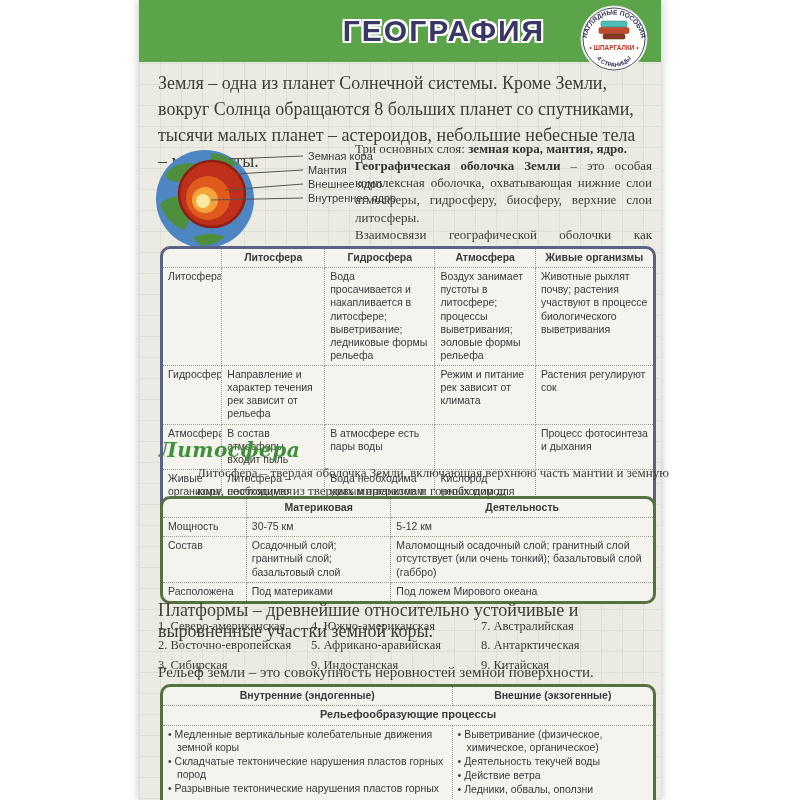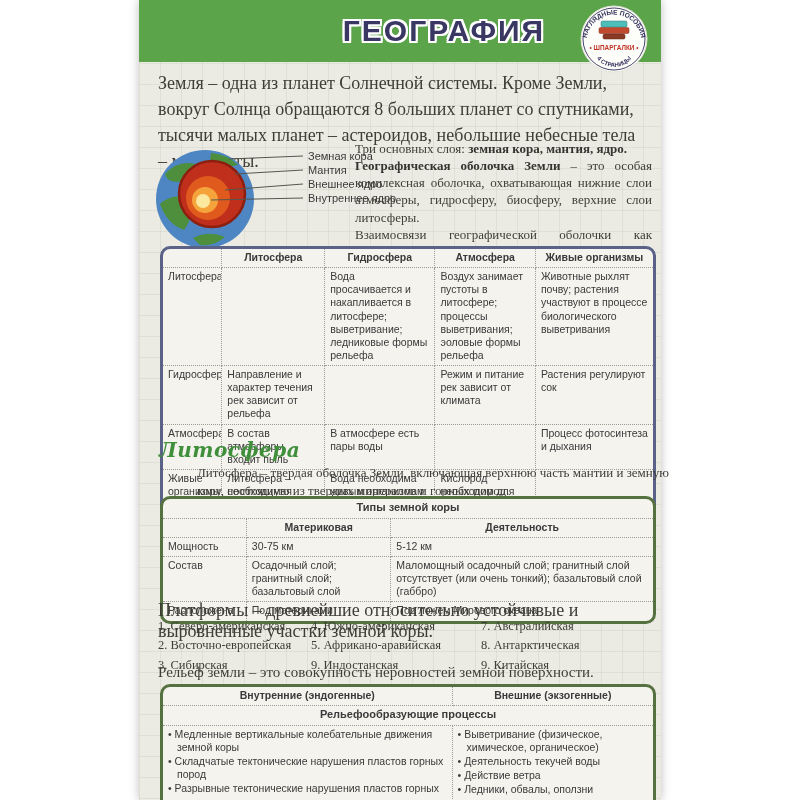--- a/index.html
+++ b/index.html
@@ -162,23 +162,20 @@
   <div class="serif" style="position:absolute;left:19px;top:464px;width:482px;font-size:13px;line-height:1.4;margin-left:39px;">Литосфера – твердая оболочка Земли, включающая верхнюю часть мантии и земную кору, состоящую из твердых минералов и горных пород.</div>
 
   <div class="tbl-wrap tbl-green" style="left:21px;top:496px;width:490px;">
     <table class="tbl">
       <colgroup>
           <col style="width:17%">
           <col style="width:29.5%">
           <col style="width:53.5%">
         </colgroup>
       <tbody>
-          <tr>
-        <th colspan="3" class="ttl">Типы земной коры</th>
-      </tr>
       <tr>
         <th></th>
         <th>Материковая</th>
         <th>Деятельность</th>
       </tr>
       <tr>
         <td>Мощность</td>
         <td>30-75 км</td>
         <td>5-12 км</td>
       </tr>

